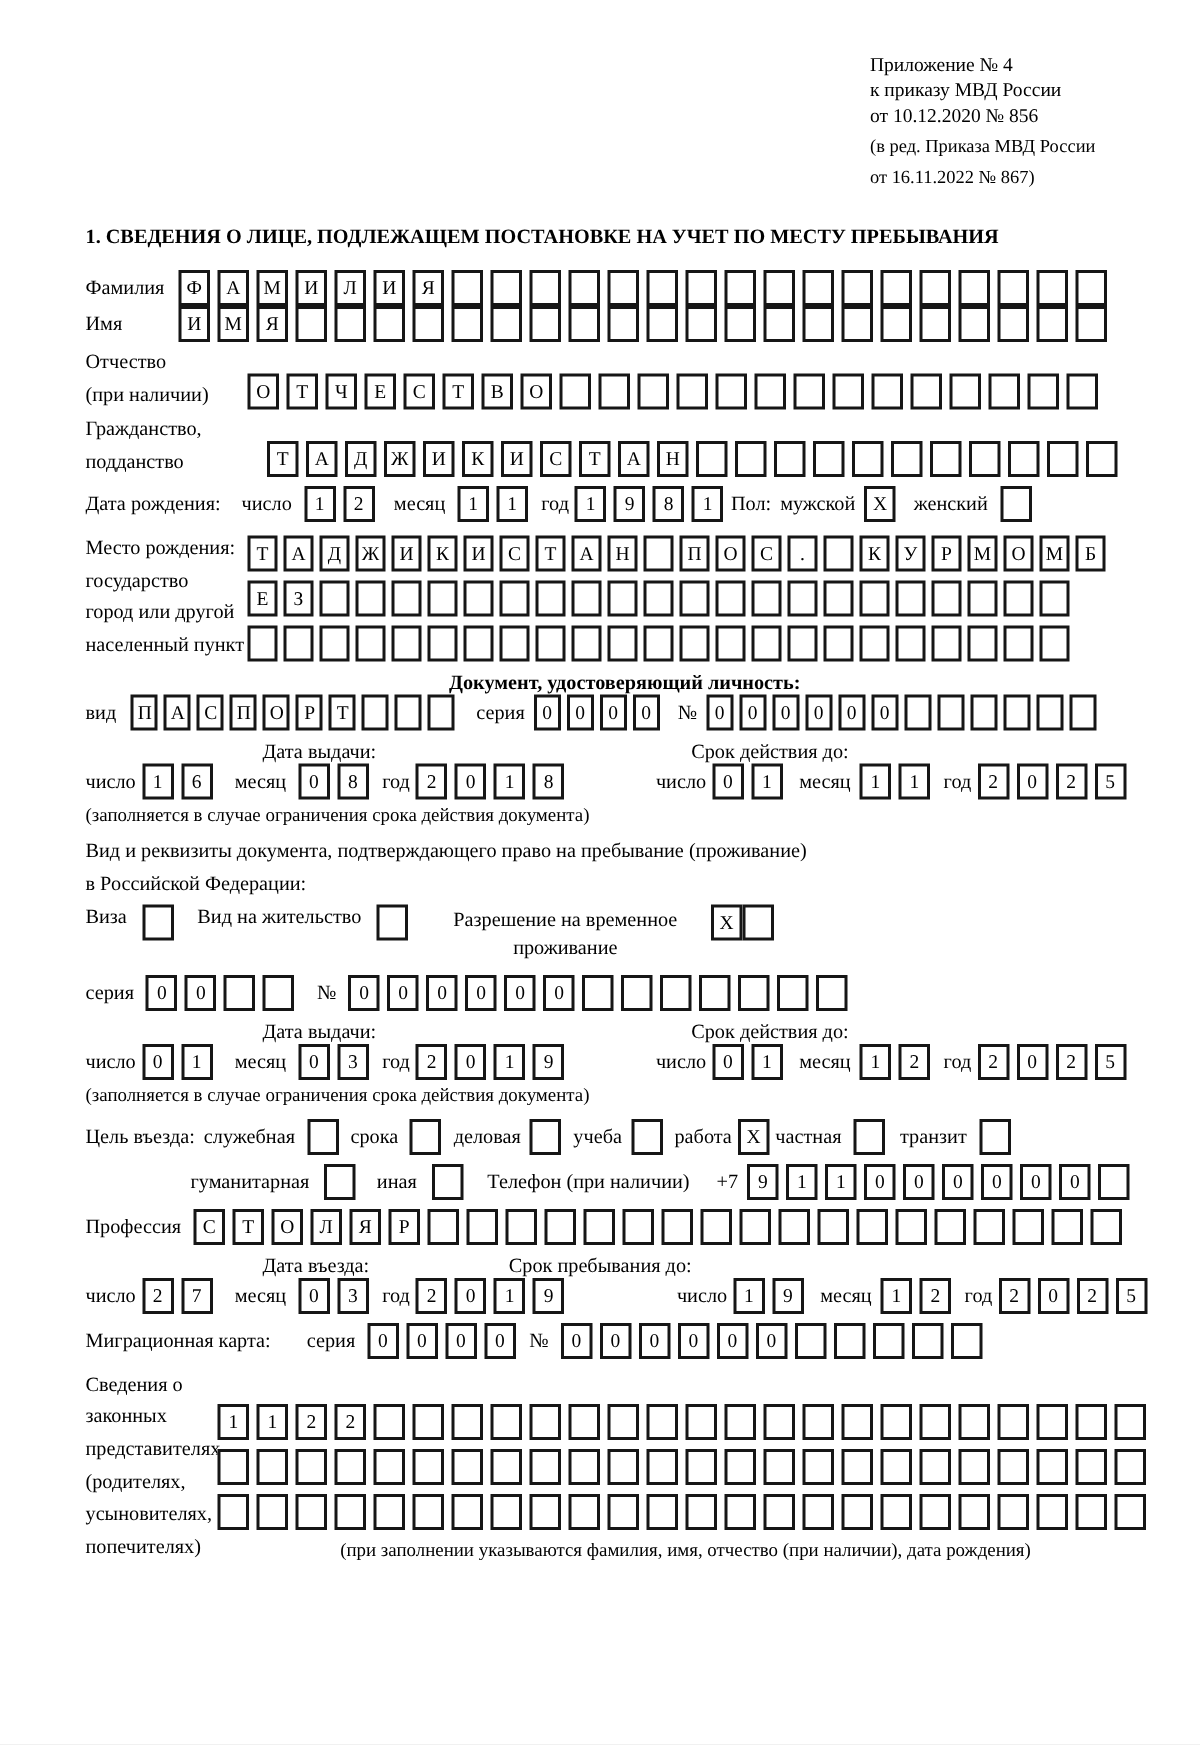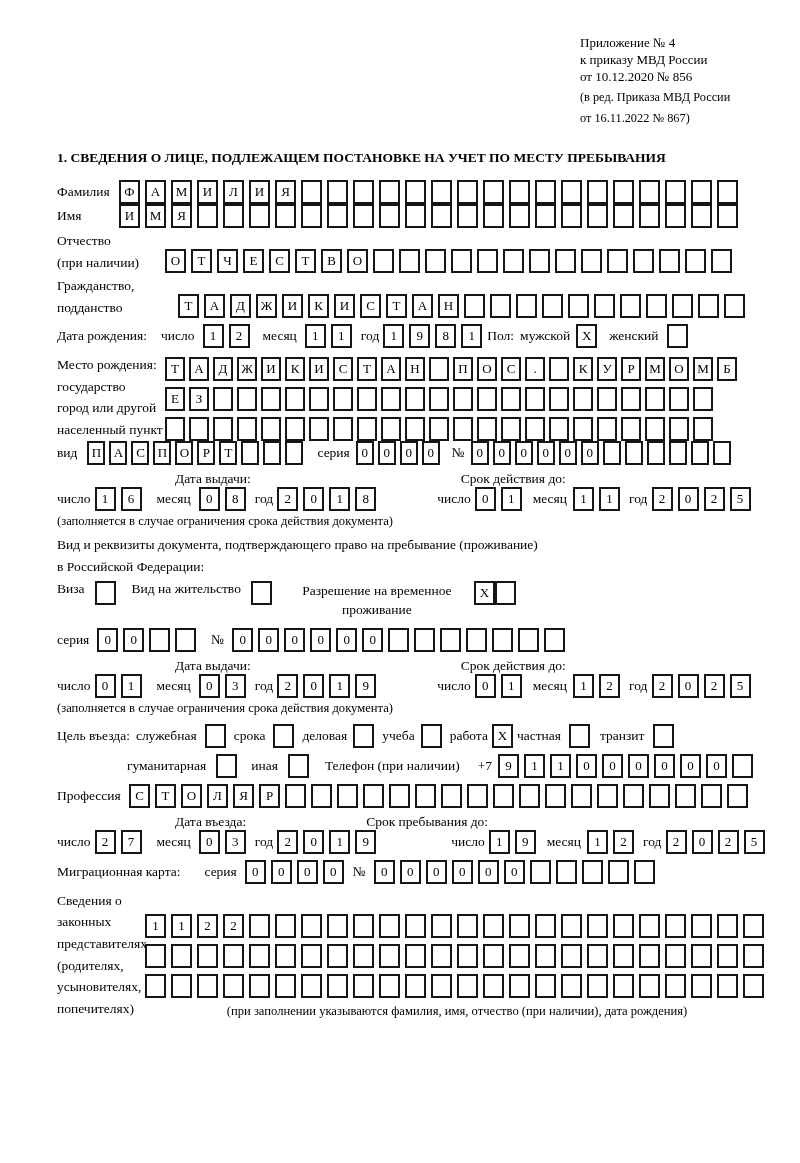--- a/index.html
+++ b/index.html
@@ -31,21 +31,21 @@
   .w62{width:62px}.w72{width:72px}.w88{width:88px}.w108{width:108px}.w121{width:121px}
   .ml4{margin-left:4px}.ml6{margin-left:6px}.ml8{margin-left:8px}.ml10{margin-left:10px}
   .ml12{margin-left:12px}.ml14{margin-left:14px}.ml16{margin-left:16px}
   .mr4{margin-right:4px}.mr6{margin-right:6px}.mr8{margin-right:8px}.mr10{margin-right:10px}
   .mt2{margin-top:2px}.mt6{margin-top:6px}.mt8{margin-top:8px}.mt14{margin-top:14px}
 
   .center-head{text-align:center;font-weight:bold;margin-top:6px}
   .dhead{display:flex;margin-top:6px}
   .dh-left{margin-left:118px}
   .dh-right{margin-left:210px}
-  .dh-right2{margin-left:120px}
+  .dh-right2{margin-left:93px}
   .spacer56{width:56px;flex:none}
   .spacer70{width:70px;flex:none}
   .note{font-size:12.6px;text-align:left;margin-top:3px;margin-right:16px}
 
   .opts{margin-top:6px;align-items:flex-start}
   .optlabel{flex:none;text-align:center;line-height:1.45}
   .w178{width:178px}.w192{width:192px}
   .sub{white-space:nowrap}
 
   .reps-note{font-size:12.6px;text-align:center;margin-top:6px}
@@ -296,20 +296,21 @@
             <span class="cell"></span>
             <span class="cell"></span>
             <span class="cell"></span>
             <span class="cell"></span>
             <span class="cell"></span>
             <span class="cell"></span>
           </span>
       </span>
     </div>
 
+    <div class="center-head">Документ, удостоверяющий личность:</div>
     <div class="row dense">
       <span class="lbl mr10">вид</span>
       <span class="boxes">
           <span class="cell">П</span>
           <span class="cell">А</span>
           <span class="cell">С</span>
           <span class="cell">П</span>
           <span class="cell">О</span>
           <span class="cell">Р</span>
           <span class="cell">Т</span>

